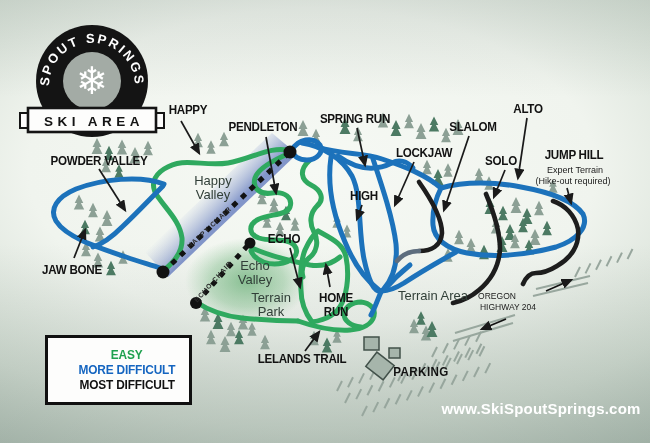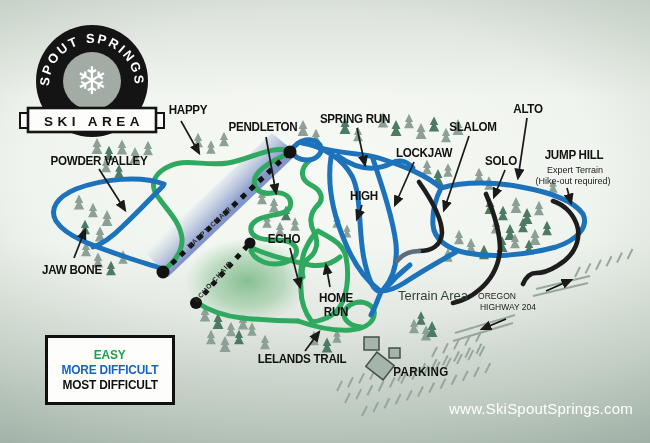--- a/index.html
+++ b/index.html
@@ -15,24 +15,24 @@
        font-weight:bold;font-size:12.5px;color:#121212;letter-spacing:-.3px;text-align:center;}
   .lbl.wrap{white-space:normal;}
   .al{position:absolute;transform:translate(-50%,-50%);font-size:13px;color:#313f38;
       text-align:center;line-height:1.05;}
   .al.wrap{width:47px;}
   .note{position:absolute;transform:translate(-50%,-50%) scaleX(.95);white-space:nowrap;
         font-size:9.5px;color:#1c1c1c;}
   .hwy{position:absolute;transform:translate(-50%,-50%);white-space:nowrap;
        font-weight:normal;font-size:8.5px;color:#1b1b1b;}
   .website{position:absolute;transform:translate(-50%,-50%);white-space:nowrap;
-       font-weight:normal;font-size:15px;color:#ffffff;letter-spacing:.2px;}
+       font-weight:bold;font-size:15px;color:#ffffff;letter-spacing:.2px;}
   .legend{position:absolute;left:45px;top:335px;width:124px;height:64px;
        background:#fdfdfc;border:3px solid #101010;display:flex;flex-direction:column;
-       align-items:center;justify-content:center;gap:1px;}
+       align-items:center;justify-content:center;gap:1px;padding-left:17px;}
   .legend-item{font-weight:bold;font-size:12.5px;letter-spacing:-.2px;transform:scaleX(.95);}
 </style>
 </head>
 <body>
 
 <div id="stage">
 
 <svg id="map" width="650" height="443" viewBox="0 0 650 443">
   <defs>
     <marker id="ah" markerWidth="8" markerHeight="8" refX="5.5" refY="3" orient="auto">
@@ -287,20 +287,23 @@
 <div class="lbl" style="left:574px;top:155px">JUMP HILL</div>
 <div class="note" style="left:575px;top:169px">Expert Terrain</div>
 <div class="note" style="left:573px;top:180px">(Hike-out required)</div>
 <div class="lbl" style="left:99px;top:161px">POWDER VALLEY</div>
 <div class="lbl" style="left:72px;top:270px">JAW BONE</div>
 <div class="lbl" style="left:284px;top:239px">ECHO</div>
 <div class="lbl" style="left:364px;top:196px">HIGH</div>
 <div class="lbl wrap" style="left:336px;top:305px;width:46px">HOME RUN</div>
 <div class="lbl" style="left:302px;top:359px">LELANDS TRAIL</div>
 
+<div class="al wrap" style="left:213px;top:188px">Happy Valley</div>
+<div class="al wrap" style="left:255px;top:273px">Echo Valley</div>
+<div class="al wrap" style="left:271px;top:305px">Terrain Park</div>
 <div class="al" style="left:433px;top:296px">Terrain Area</div>
 <div class="lbl" style="left:421px;top:372px;letter-spacing:.4px">PARKING</div>
 
 <div class="hwy" style="left:497px;top:296px">OREGON</div>
 <div class="hwy" style="left:508px;top:307px">HIGHWAY 204</div>
 
 <div class="legend">
   <div class="legend-item" style="color: rgb(31, 161, 79);">EASY</div>
   <div class="legend-item" style="color: rgb(21, 101, 192);">MORE DIFFICULT</div>
   <div class="legend-item" style="color: rgb(17, 17, 17);">MOST DIFFICULT</div>

